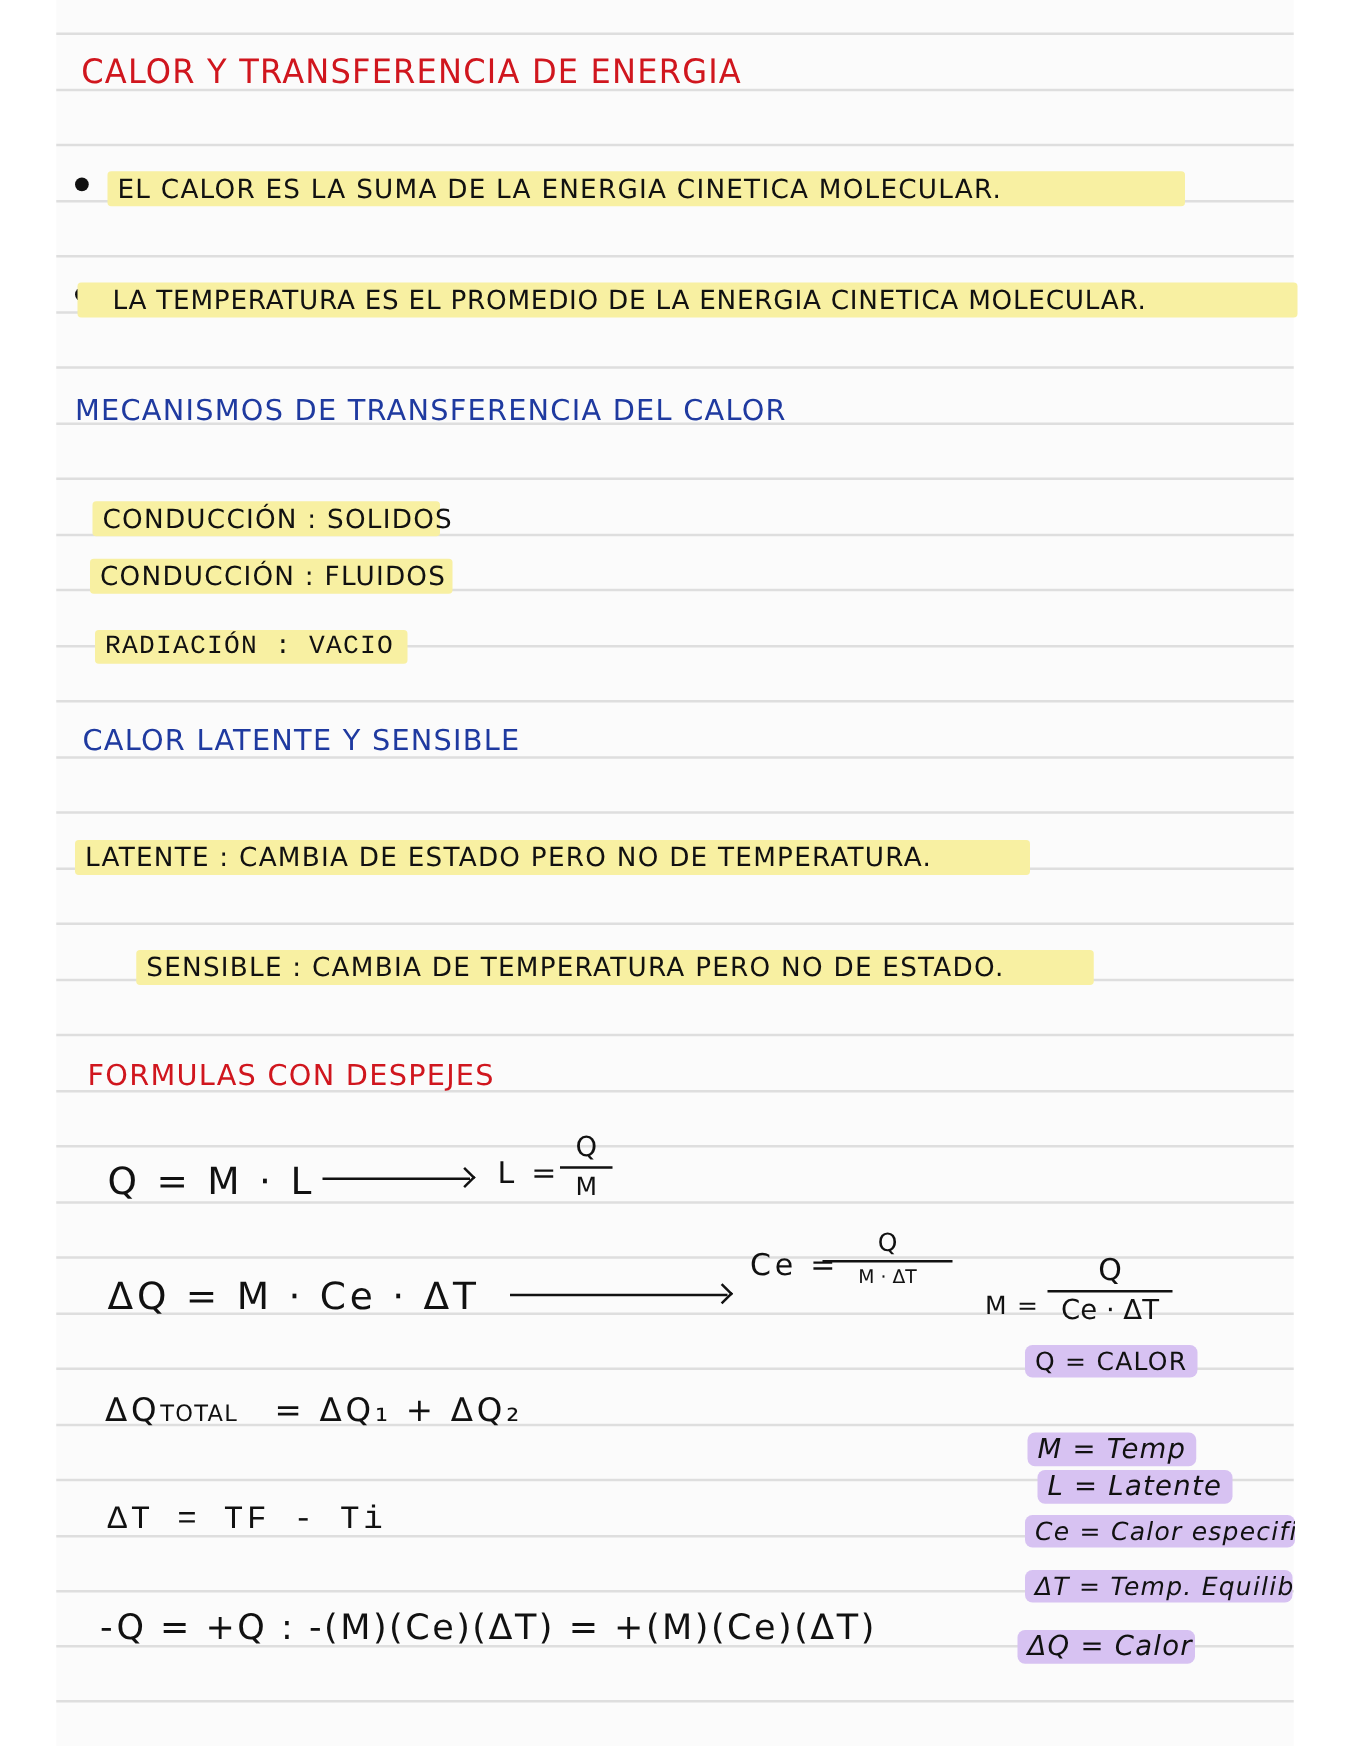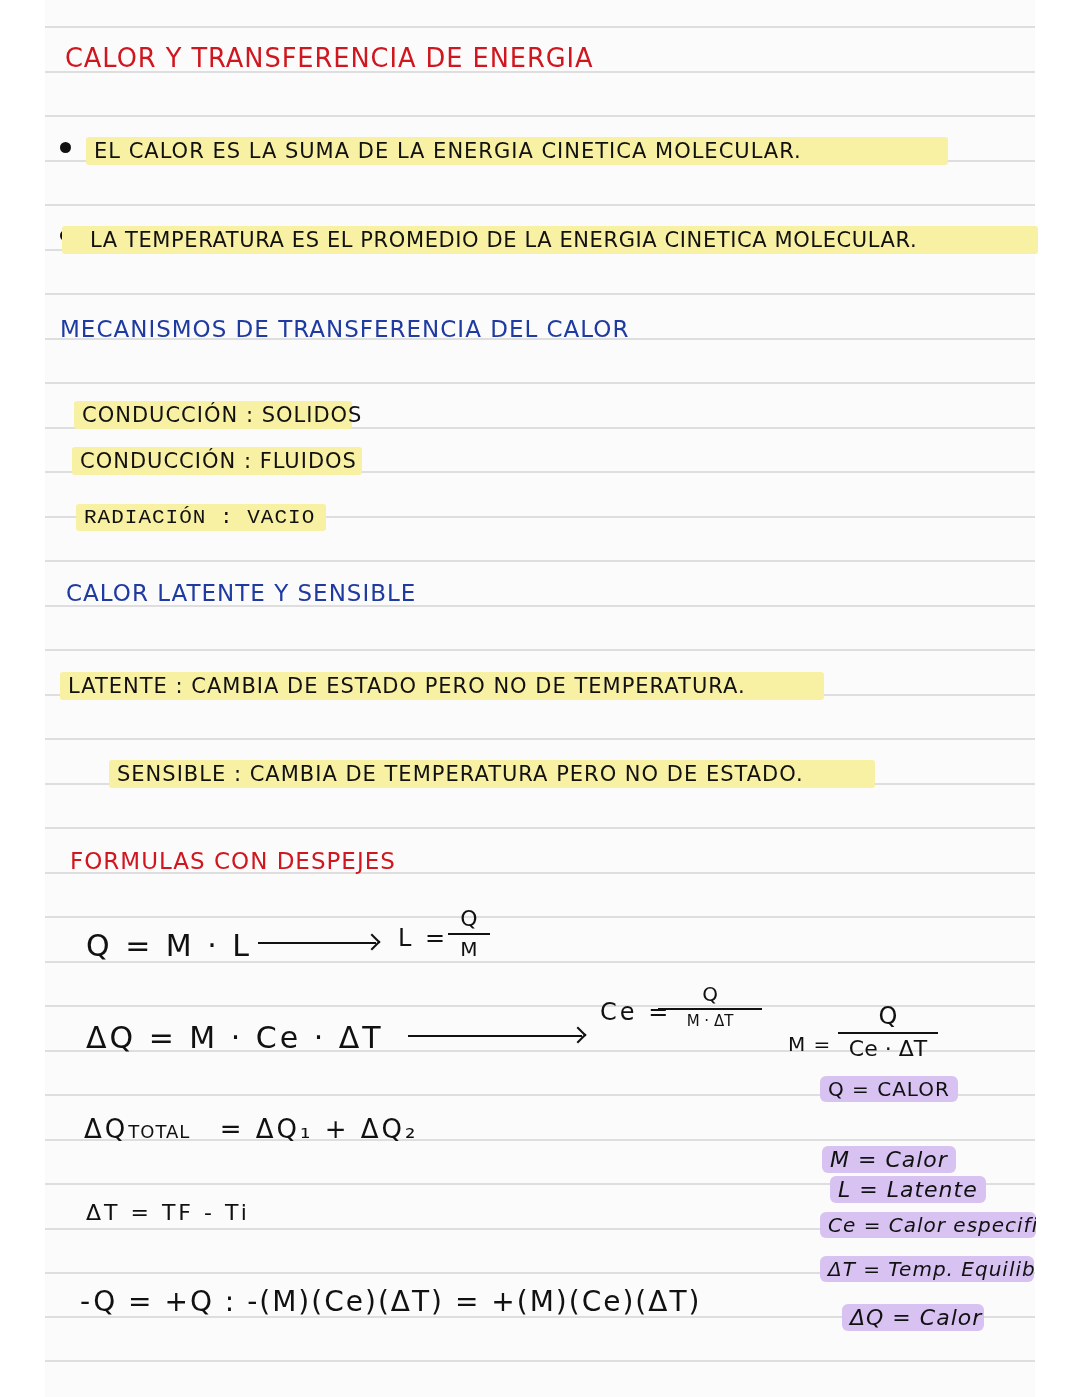--- a/index.html
+++ b/index.html
@@ -123,24 +123,24 @@
   <span class="num" style="font-size:24px;">Q</span>
   <span class="bar"></span>
   <span class="den" style="font-size:22px;">Ce · ΔT</span>
 </div>
 
 <div class="t eq" style="left:84px; top:1114px; font-size:26px;">
   <span>ΔQ</span><span style="font-size:18px; letter-spacing:1px;">TOTAL</span>
   <span style="margin-left:18px;">= ΔQ₁ + ΔQ₂</span>
 </div>
 
-<div class="t eq" style="left:86px; top:1200px; font-size:22px;">ΔT = TF - Ti</div>
+<div class="t eq" style="left:86px; top:1200px; font-size:26px;font-family:Liberation Mono, monospace;">ΔT = TF - Ti</div>
 
 <div class="t eq" style="left:80px; top:1285px; font-size:28px; letter-spacing:2px;">-Q = +Q : -(M)(Ce)(ΔT) = +(M)(Ce)(ΔT)</div>
 
 <div>
   <div class="t legend-item hl-p" style="left:820px; top:1052px; font-style:normal; font-size:20px;margin-top:24px;">Q = CALOR</div>
-  <div class="t legend-item hl-p" style="left:822px; top:1146px;">M = Calor</div>
+  <div class="t legend-item hl-p" style="left:822px; top:1146px;">M = Temp</div>
   <div class="t legend-item hl-p" style="left:830px; top:1176px;">L = Latente</div>
   <div class="t legend-item hl-p" style="left:820px; top:1212px; width:200px; font-size:20px; overflow:hidden;">Ce = Calor especifico</div>
   <div class="t legend-item hl-p" style="left:820px; top:1256px; width:198px; font-size:20px; overflow:hidden;">ΔT = Temp. Equilibrio</div>
-  <div class="t legend-item hl-p" style="left:814px; top:1304px; width:126px;margin-left:28px;">ΔQ = Calor</div>
+  <div class="t legend-item hl-p" style="left:814px; top:1304px; width:126px;">ΔQ = Calor</div>
 </div>
 
 </body></html>

